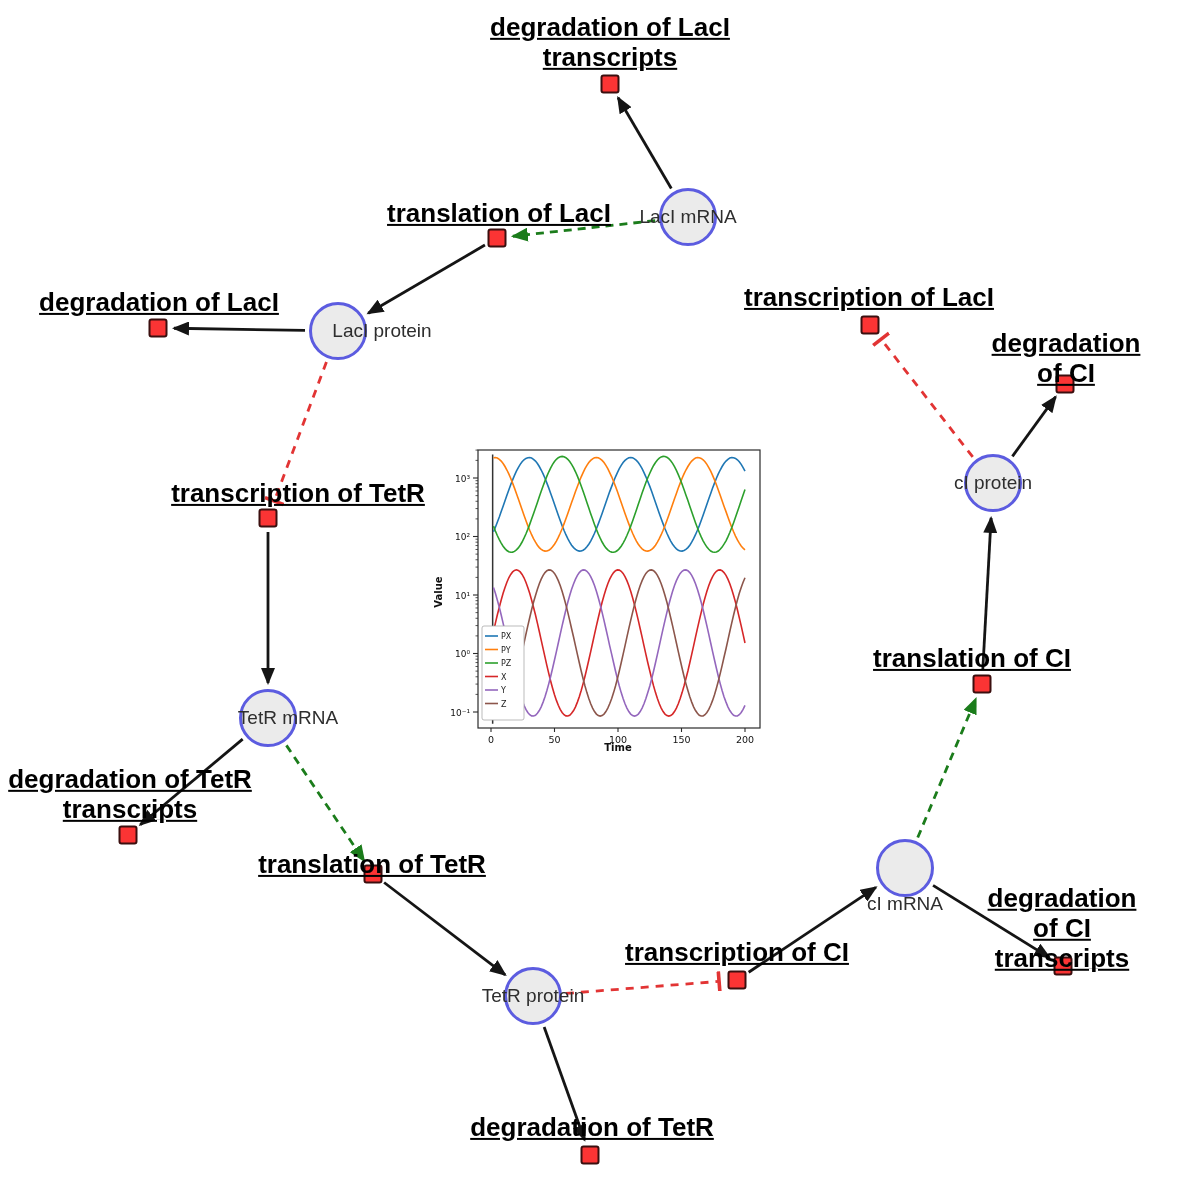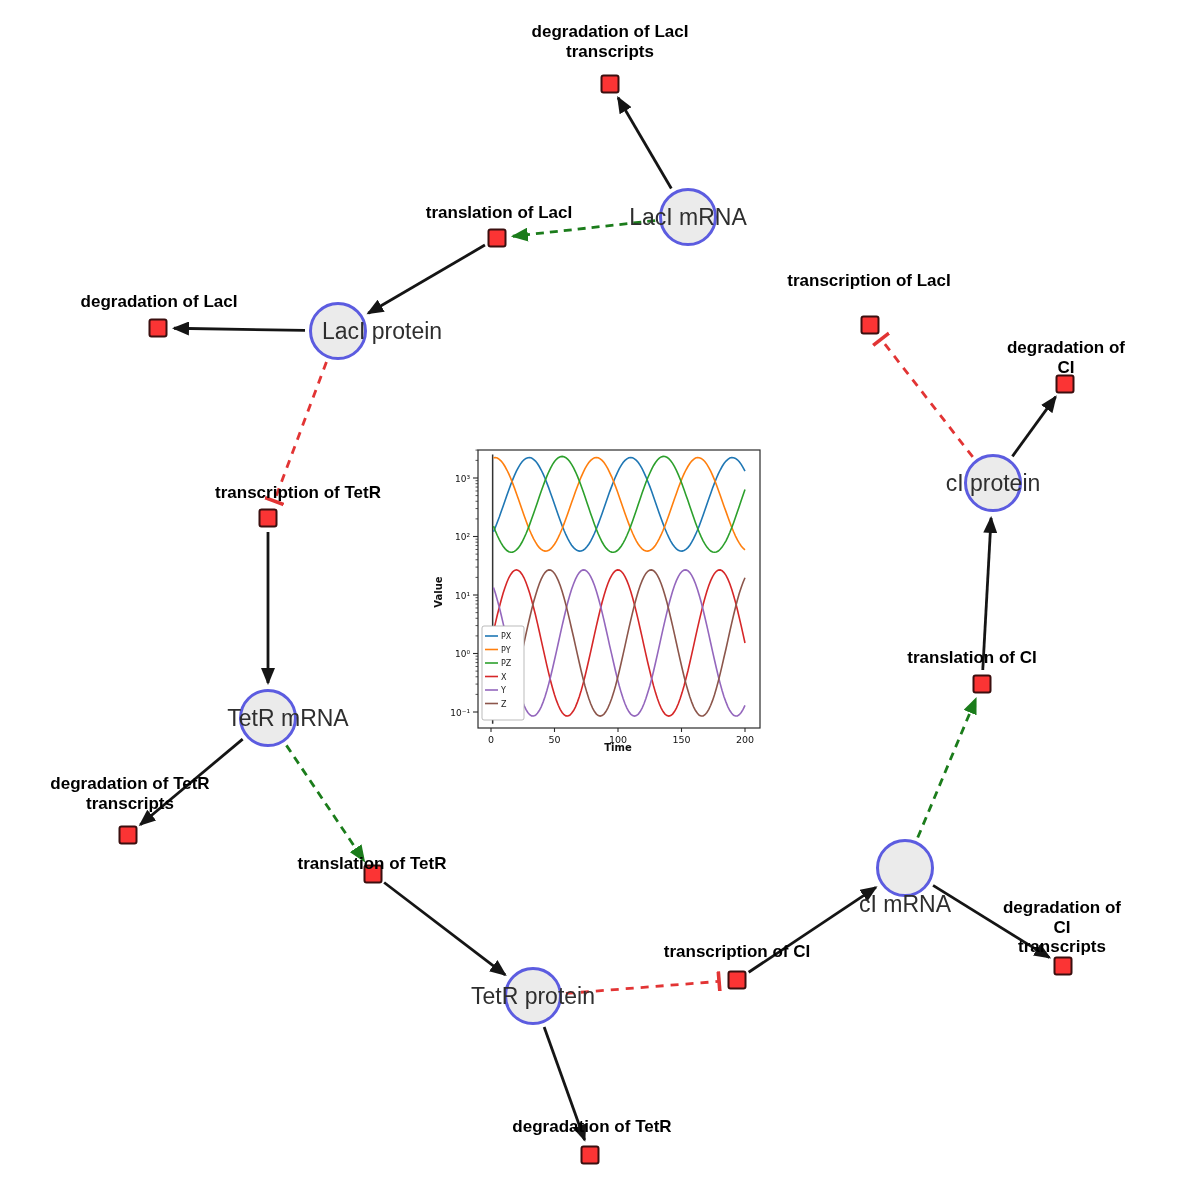--- a/index.html
+++ b/index.html
@@ -3,27 +3,27 @@
 <meta charset="utf-8">
 <style>
   html,body{margin:0;padding:0;background:#ffffff;}
   body{width:1189px;height:1200px;position:relative;overflow:hidden;
        font-family:"Liberation Sans",sans-serif;}
   .stage{position:absolute;left:0;top:0;width:1189px;height:1200px;}
   .species{position:absolute;width:58px;height:58px;border-radius:50%;
            background:#ebebeb;border:3px solid #5c5ce0;box-sizing:border-box;
            transform:translate(-50%,-50%);}
   .species-label{position:absolute;transform:translate(-50%,-50%);
-           font-size:23px;color:#2e2e2e;white-space:nowrap;text-align:right;}
+           font-size:19px;color:#2e2e2e;white-space:nowrap;text-align:right;}
   .reaction{position:absolute;width:19px;height:19px;background:#fb3434;
            border:2.5px solid #3b0f0f;border-radius:3px;box-sizing:border-box;
            transform:translate(-50%,-50%);}
   .reaction-label{position:absolute;transform:translate(-50%,-50%);
-           font-size:17px;font-weight:700;color:#000;white-space:pre-line;
-           text-align:center;line-height:1.16;}
+           font-size:26px;font-weight:700;color:#000;white-space:pre-line;
+           text-align:center;line-height:1.16;text-decoration:underline;}
   .inset{position:absolute;left:428px;top:442px;width:348px;height:320px;background:#ffffff;}
   svg text{font-family:"DejaVu Sans","Liberation Sans",sans-serif;}
 </style>
 </head>
 <body>
 
 <div class="stage" id="stage">
     <svg width="1189" height="1200" style="position:absolute;left:0;top:0">
       <defs>
         <marker id="ah-black" markerUnits="userSpaceOnUse" markerWidth="18" markerHeight="14" refX="15" refY="7" orient="auto">
@@ -146,21 +146,21 @@
     <div class="species" style="left: 905px; top: 868px;"></div>
     <div class="species-label" style="left: 905px; top: 904px;">cI mRNA</div>
     <div class="species" style="left: 993px; top: 483px;"></div>
     <div class="species-label" style="left: 993px; top: 483px;">cI protein</div>
     <div class="reaction" style="left: 610px; top: 84px;"></div>
     <div class="reaction-label" style="left: 610px; top: 42px;">degradation of LacI
 transcripts</div>
     <div class="reaction" style="left: 497px; top: 238px;"></div>
     <div class="reaction-label" style="left: 499px; top: 213px;">translation of LacI</div>
     <div class="reaction" style="left: 870px; top: 325px;"></div>
-    <div class="reaction-label" style="left: 869px; top: 281px; text-align: center;">transcription of LacI</div>
+    <div class="reaction-label" style="left: 869px; top: 297px; text-align: center;">transcription of LacI</div>
     <div class="reaction" style="left: 158px; top: 328px;"></div>
     <div class="reaction-label" style="left: 159px; top: 302px;">degradation of LacI</div>
     <div class="reaction" style="left: 268px; top: 518px;"></div>
     <div class="reaction-label" style="left: 270px; top: 493px; margin-left: 28px;">transcription of TetR</div>
     <div class="reaction" style="left: 1065px; top: 384px;"></div>
     <div class="reaction-label" style="left: 1066px; top: 358px;">degradation of CI</div>
     <div class="reaction" style="left: 128px; top: 835px;"></div>
     <div class="reaction-label" style="left: 130px; top: 794px;">degradation of TetR
 transcripts</div>
     <div class="reaction" style="left: 373px; top: 874px;"></div>

